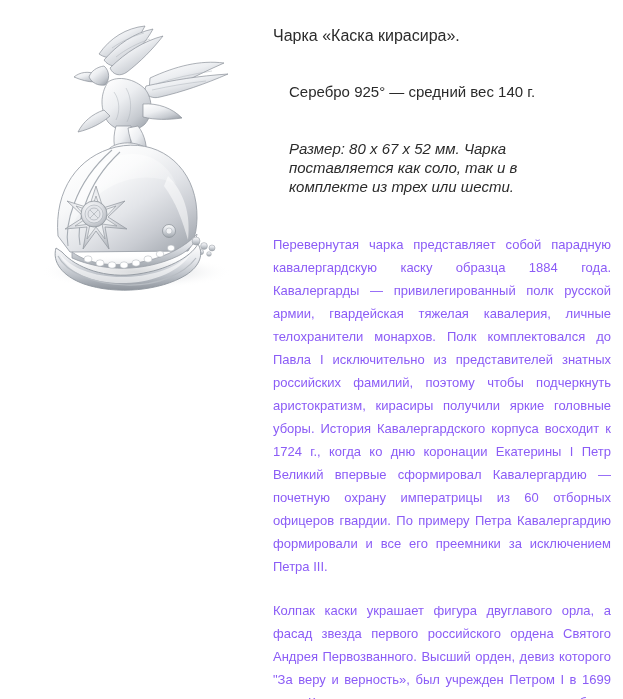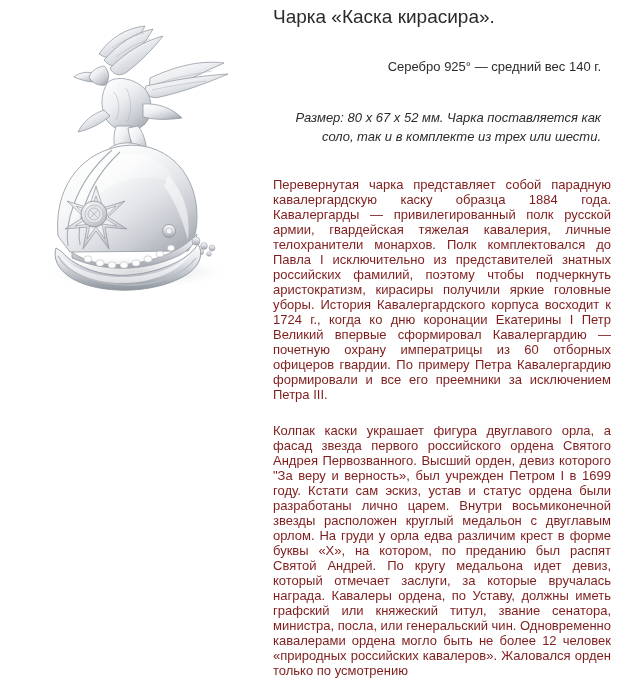--- a/index.html
+++ b/index.html
@@ -45,47 +45,47 @@
 
   
   .text-col {
     position: absolute;
     left: 273px;
     top: 0;
     width: 338px;
   }
 
   .doc-title {
-    font-size: 19px;
+    font-size: 16px;
     line-height: 19px;
     font-weight: 400;
     color: #2b2b2b;
     margin: 0;
-    padding-top: 7px;
+    padding-top: 26px;
     text-align: left;
   }
 
   .lead {
-    font-size: 13px;
+    font-size: 15px;
     line-height: 19px;
     color: #2b2b2b;
-    margin: 10px;
+    margin: 16px;
     padding-top: 21px;
-    text-align: right;
+    text-align: left;
   }
 
   .lead.size-line {
     padding-top: 22px;
     font-style: italic;
   }
 
   .body-par {
     font-size: 13px;
-    line-height: 15px;
-    color: #7f1d1d;
+    line-height: 23px;
+    color: #8b5cf6;
     margin: 0;
     padding-top: 21px;
     text-align: justify;
     text-justify: inter-word;
     hyphens: none;
   }
 </style>
 </head>
 <body>
 

